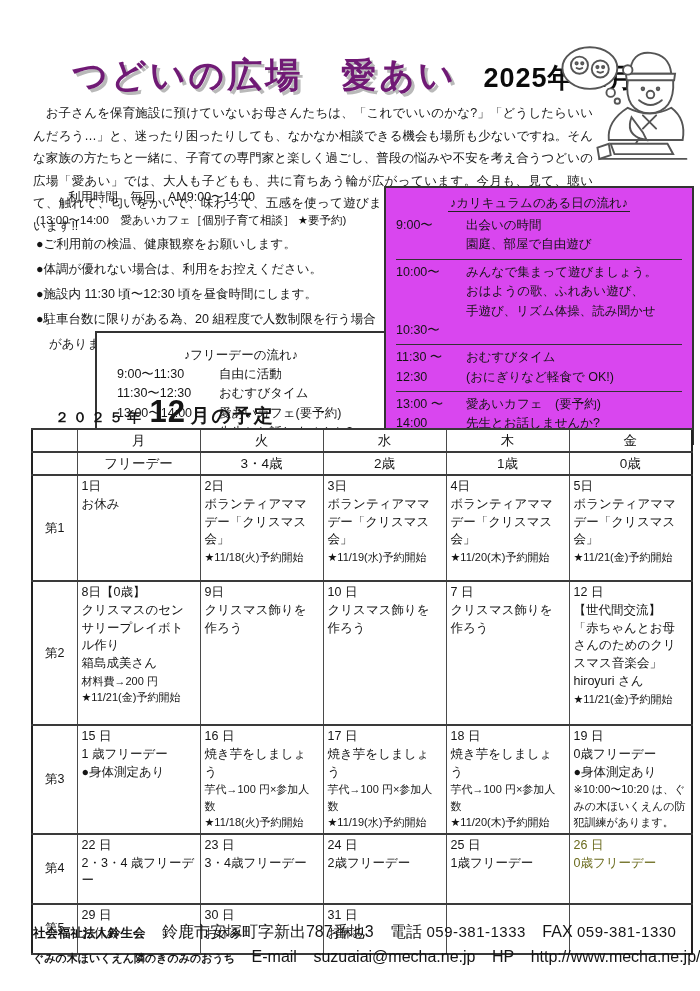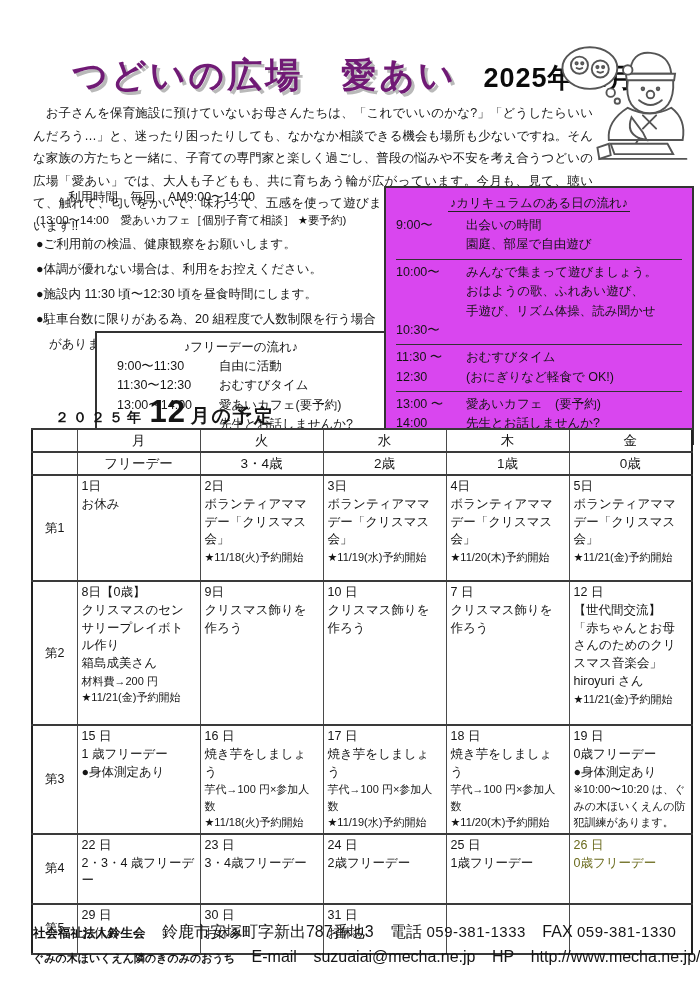--- a/index.html
+++ b/index.html
@@ -25,21 +25,21 @@
     font-size:12.5px;line-height:1.8;text-align:justify;
   }
   
   #usage{position:absolute;top:186px;left:36px;width:348px;font-size:12.5px;}
   #usage .u1{margin-left:32px;line-height:1.9;}
   #usage .u2{font-size:11.5px;line-height:1.9;}
   #usage .note{line-height:2.0;padding-left:13px;text-indent:-13px;}
   
   #freeday{
     position:absolute;top:331px;left:95px;width:272px;
-    border:2px solid #333;padding:5px 8px 7px;font-size:12.5px;background:#fff;
+    border:2px solid #333;padding:13px 8px 7px;font-size:12.5px;background:#fff;
   }
   #freeday .fd-title{text-align:center;line-height:1.5;}
   .fd-row{line-height:1.55;white-space:nowrap;}
   .fd-time{display:inline-block;width:102px;margin-left:12px;}
   
   #curriculum{
     position:absolute;top:186px;left:384px;width:286px;
     border:2px solid #333;padding:7px 10px 9px;font-size:12.5px;background:#d946ef;
   }
   #curriculum .cur-title{text-align:center;margin-bottom:4px;}

